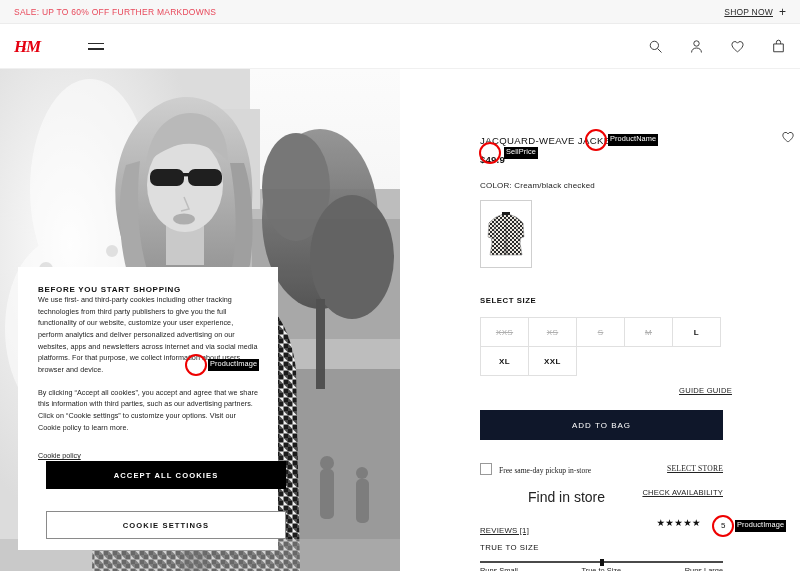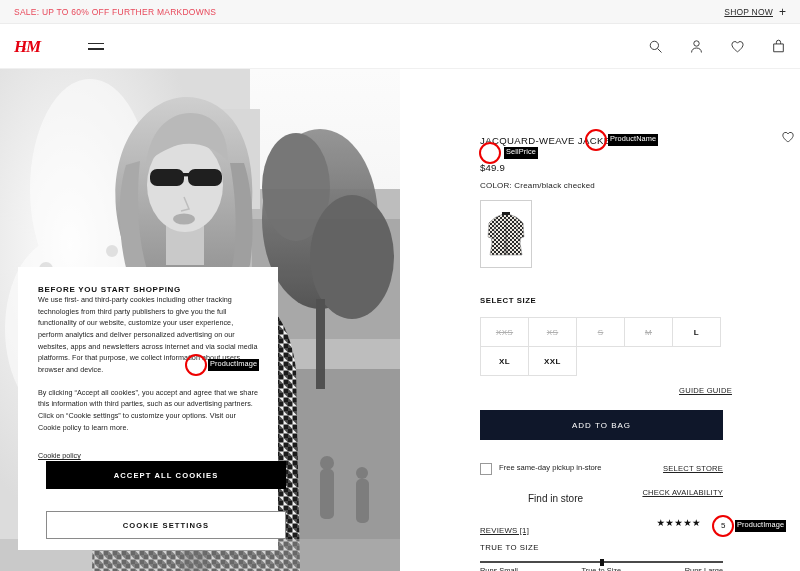--- a/index.html
+++ b/index.html
@@ -94,21 +94,21 @@
     position:absolute; left:480px; top:130px; width:300px;
   }
   .title-row { position:relative; }
   .product-name {
     font-size:9.6px; color:#111; letter-spacing:.35px; display:inline;
   }
   .wishlist-btn {
     position:absolute; right:-15px; top:0; width:14px; height:14px; color:#333;
   }
   .wishlist-btn svg { width:100%; height:100%; display:block; }
-  .price-row { margin-top:9px; }
+  .price-row { margin-top:1px;font-weight:bold; }
   .sell-price {
     font-size:9.6px; color:#111; letter-spacing:.2px;
   }
 
   
   .ann-circle {
     position:absolute; border:2.4px solid #ee0000; border-radius:50%;
     z-index:60; pointer-events:none;
   }
   .ann-tag {
@@ -151,35 +151,35 @@
   }
   .add-to-bag {
     position:absolute; left:480px; top:410px; width:243px; height:30px;
     background:#0f172a; color:#fff; border:none;
     font-size:8px; letter-spacing:1px;
     font-family:"Liberation Sans", sans-serif; cursor:pointer;
   }
 
   .pickup-row {
     position:absolute; left:480px; top:463px; width:243px;
-    display:flex; align-items:flex-start;
+    display:flex; align-items:flex-end;font-family:Liberation Serif, serif;
   }
   .pickup-check {
     width:12px; height:12px; border:1px solid #999; background:#fff;
     margin-right:7px; flex:none; cursor:pointer;
   }
   .pickup-text { font-size:7.6px; color:#222; }
   .select-store {
     position:absolute; right:0; top:1px;
     font-size:7.6px; color:#222; text-decoration:underline; letter-spacing:.2px;
   }
   .findstore-row {
     position:absolute; left:480px; top:488px; width:243px;
   }
-  .findstore-text { font-size:10px; color:#222;padding-left:48px; }
+  .findstore-text { font-size:14px; color:#222;padding-left:48px; }
   .check-availability {
     position:absolute; right:0; top:0;
     font-size:7.6px; color:#222; text-decoration:underline; letter-spacing:.2px;
   }
 
   .reviews-row {
     position:absolute; left:480px; top:519px; width:243px; height:14px;
   }
   .reviews-link {
     font-size:7.8px; color:#222; text-decoration:underline; letter-spacing:.2px;

